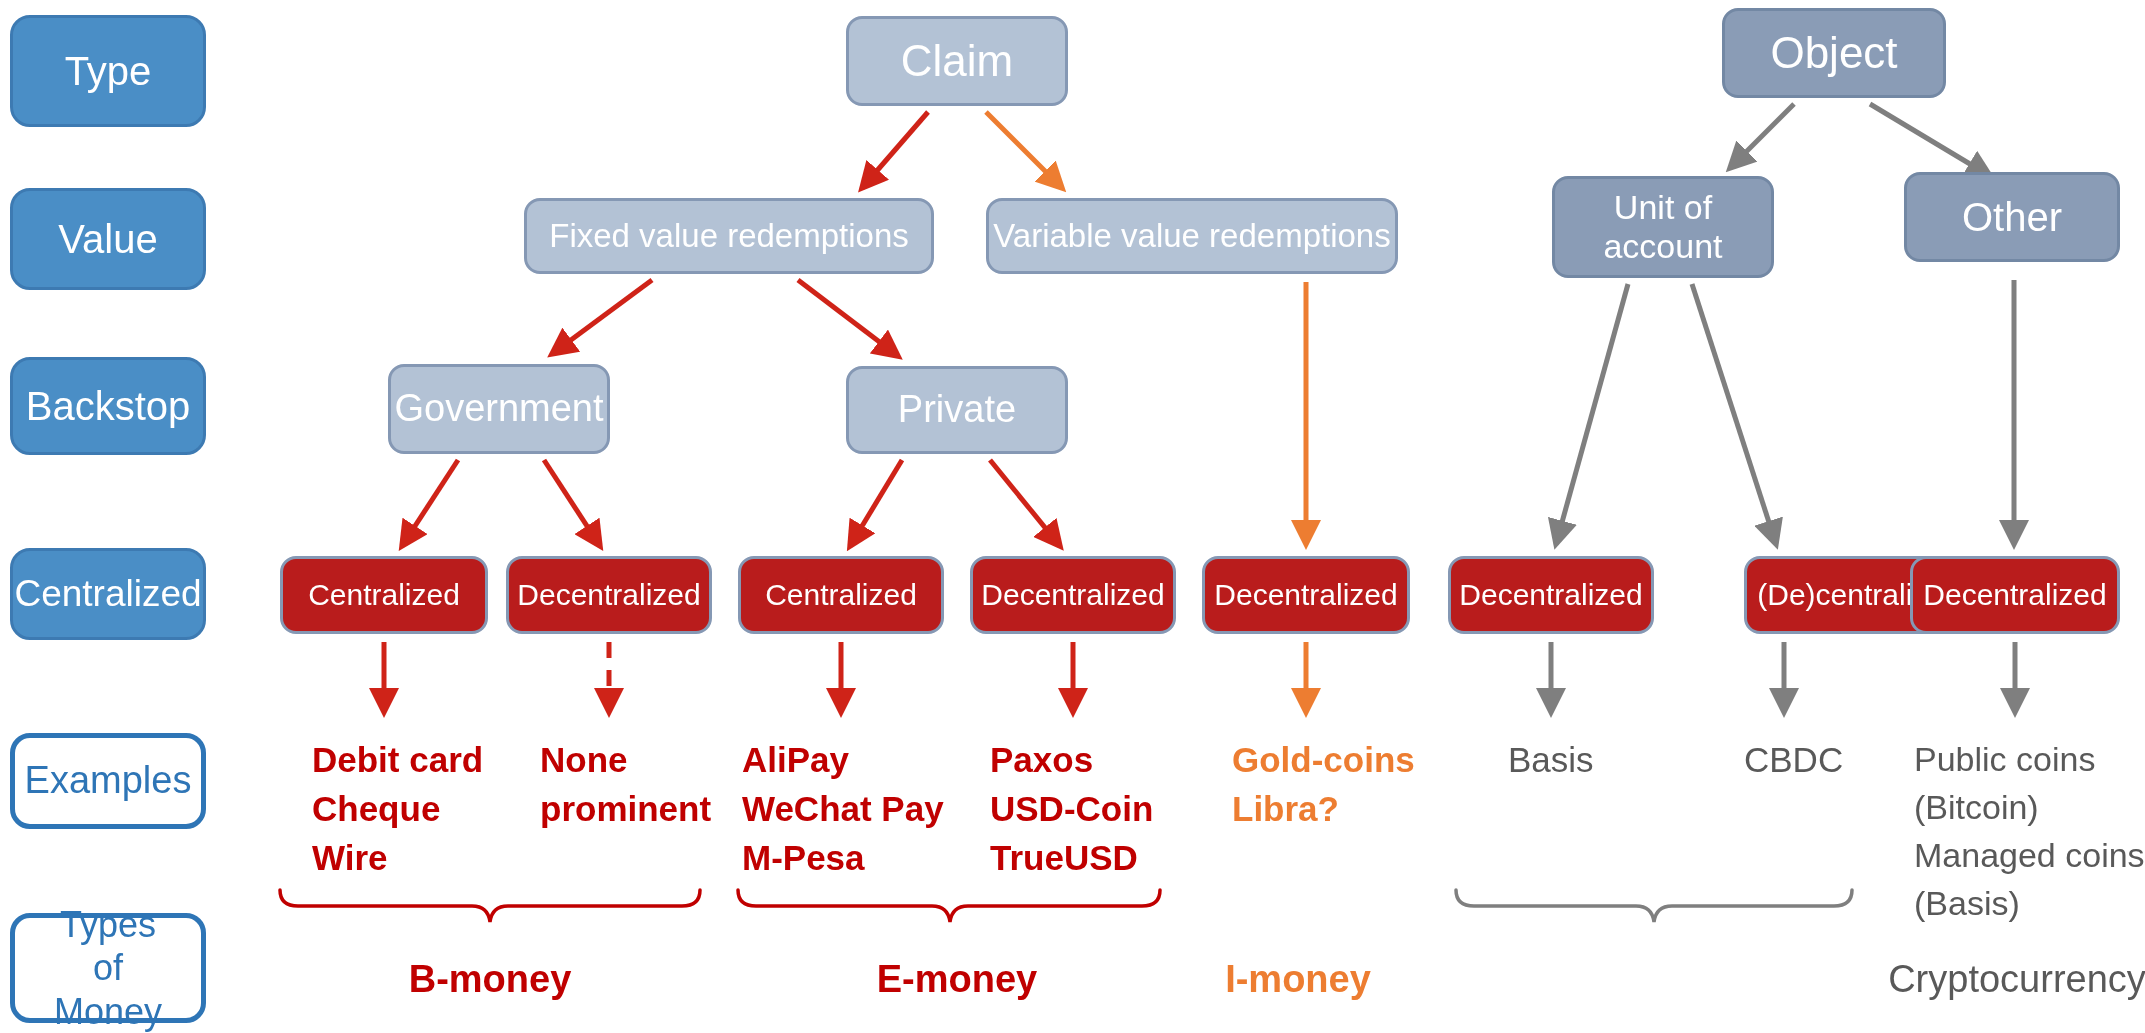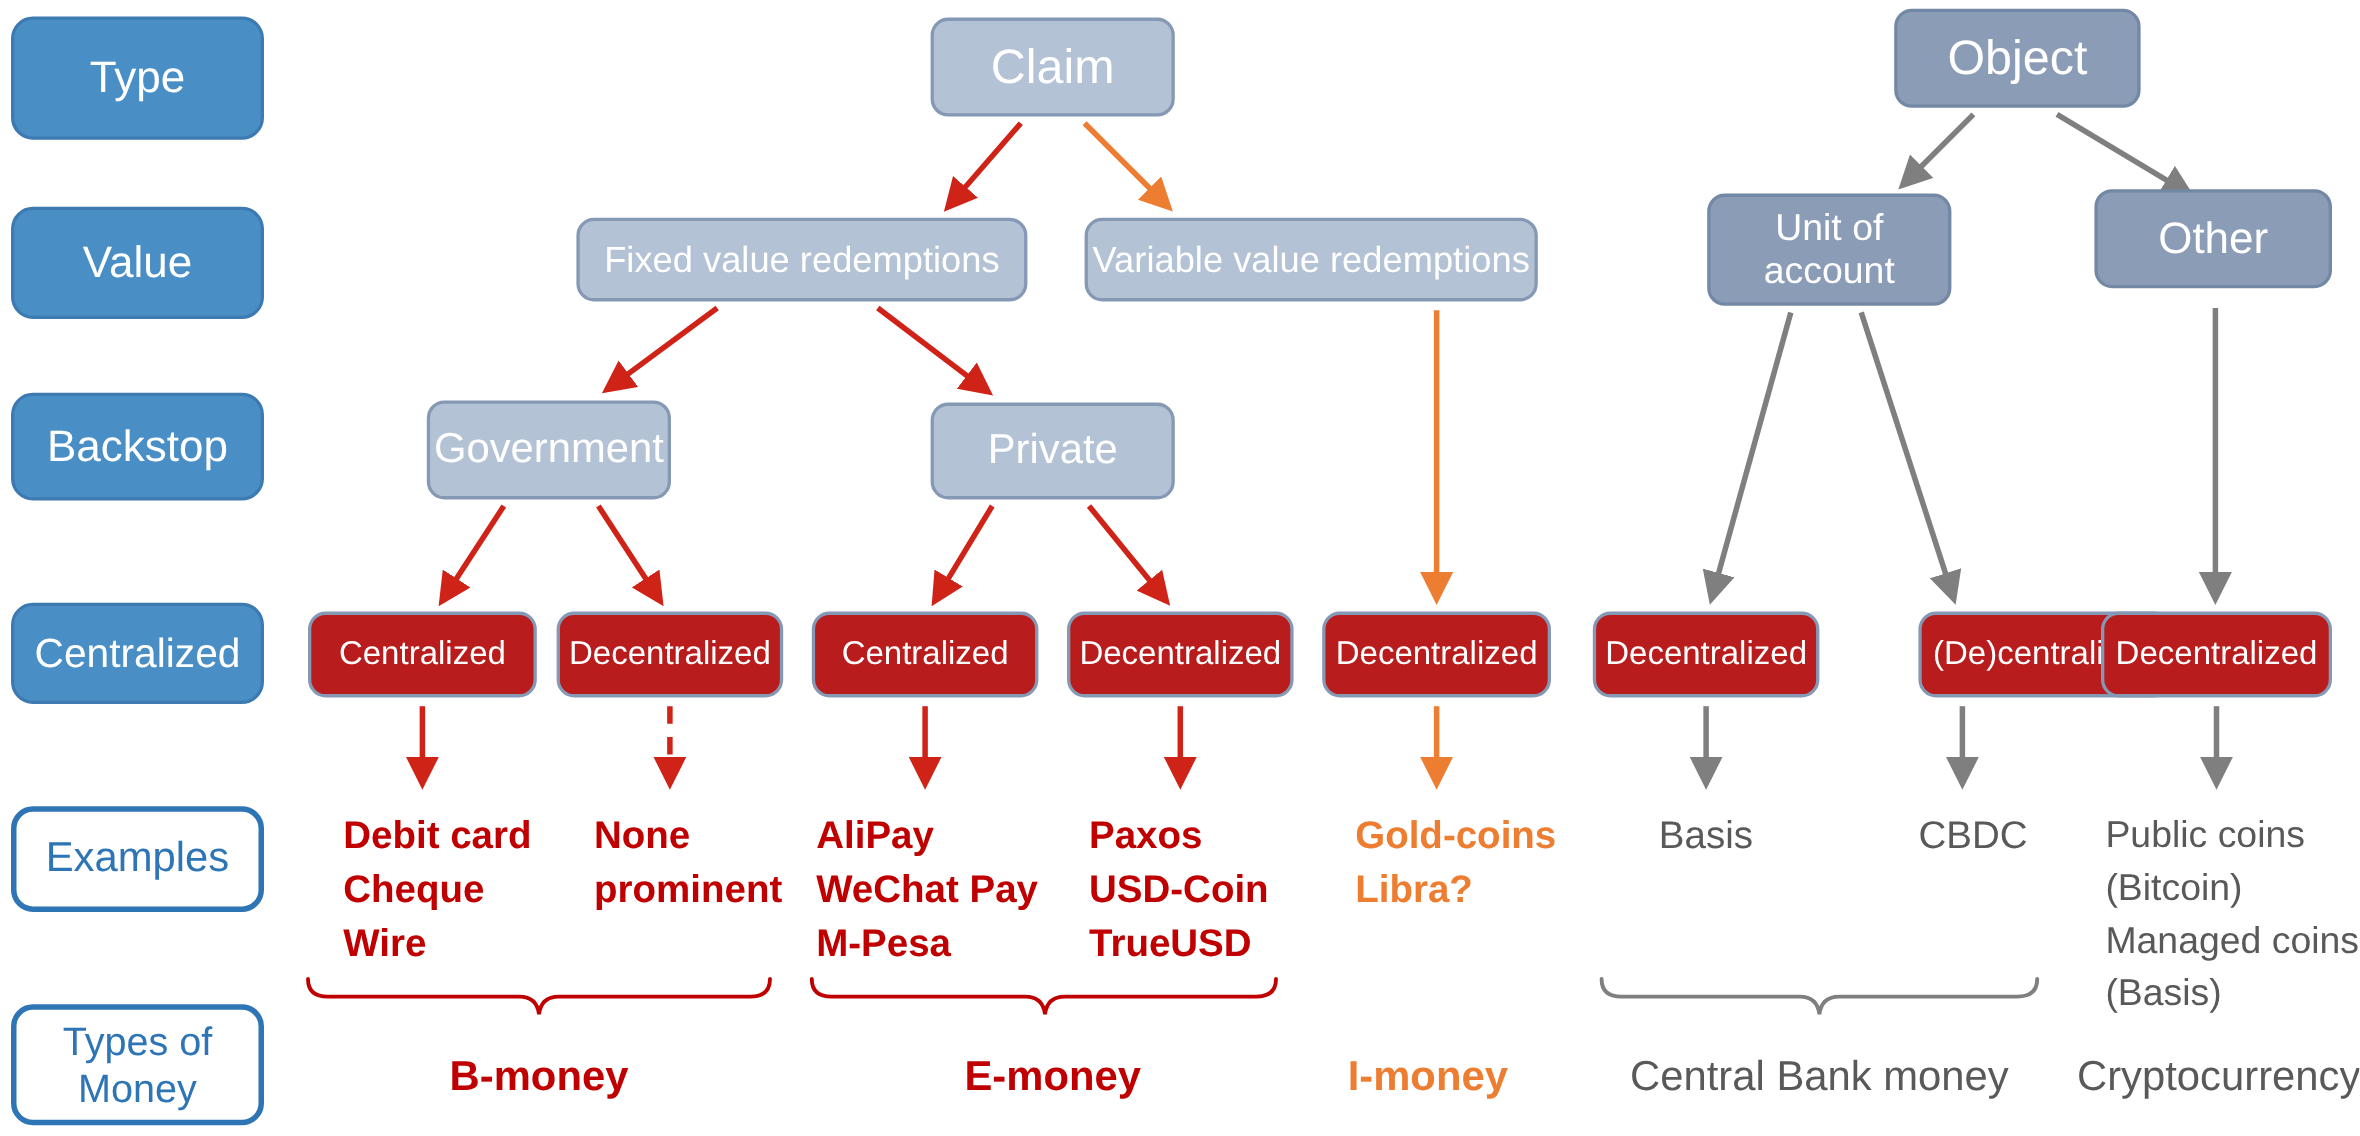--- a/index.html
+++ b/index.html
@@ -3,21 +3,21 @@
 <meta charset="utf-8">
 <style>
   html,body { margin:0; padding:0; background:#ffffff; }
   .canvas {
     position:relative; width:2145px; height:1033px; background:#ffffff;
     font-family:"Liberation Sans", sans-serif; overflow:hidden;
   }
   svg.connectors { position:absolute; left:0; top:0; width:2145px; height:1033px; }
 
   .rowlabel {
-    position:absolute; left:10px; width:230px; box-sizing:border-box;
+    position:absolute; left:10px; width:196px; box-sizing:border-box;
     border-radius:20px; display:flex; align-items:center; justify-content:center;
     text-align:center; font-size:40px; line-height:1.2;
   }
   .rowlabel.solid { background:#4A8EC6; border:3px solid #3D7AB2; color:#ffffff; }
   .rowlabel.outline { background:#ffffff; border:5px solid #2E75B6; color:#2E75B6; }
 
   .node {
     position:absolute; box-sizing:border-box; border-radius:16px;
     display:flex; align-items:center; justify-content:center;
     color:#ffffff; text-align:center; line-height:1.15;
@@ -194,20 +194,17 @@
 
   <div class="money red" style="left:370px; width:240px;">
     <span>B-money</span>
   </div>
   <div class="money red" style="left:837px; width:240px;">
     <span>E-money</span>
   </div>
   <div class="money orange" style="left:1178px; width:240px;">
     <span>I-money</span>
   </div>
-  <div class="money gray" style="left:1454px; width:400px;">
-    <span>Central Bank money</span>
-  </div>
   <div class="money gray" style="left:1867px; width:300px;">
     <span>Cryptocurrency</span>
   </div>
 
 </div>
 
 </body></html>

